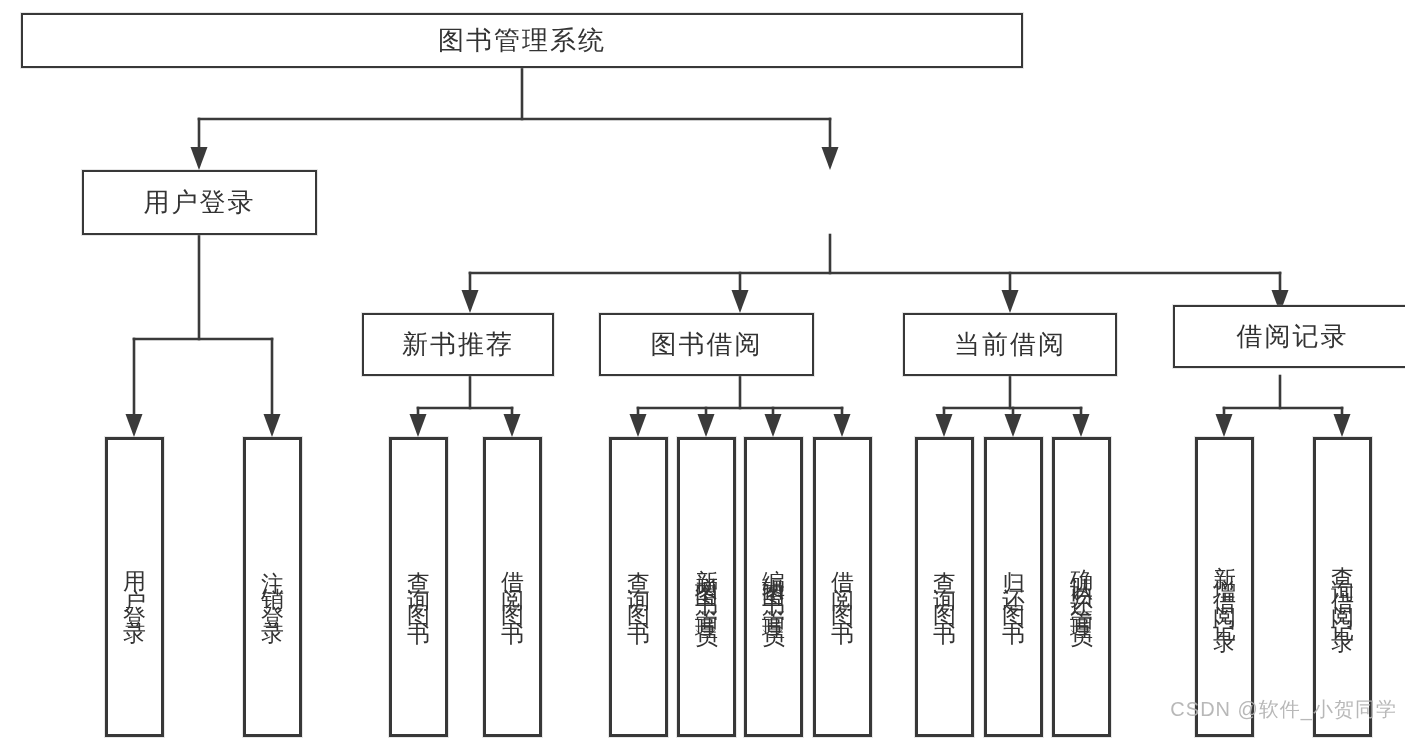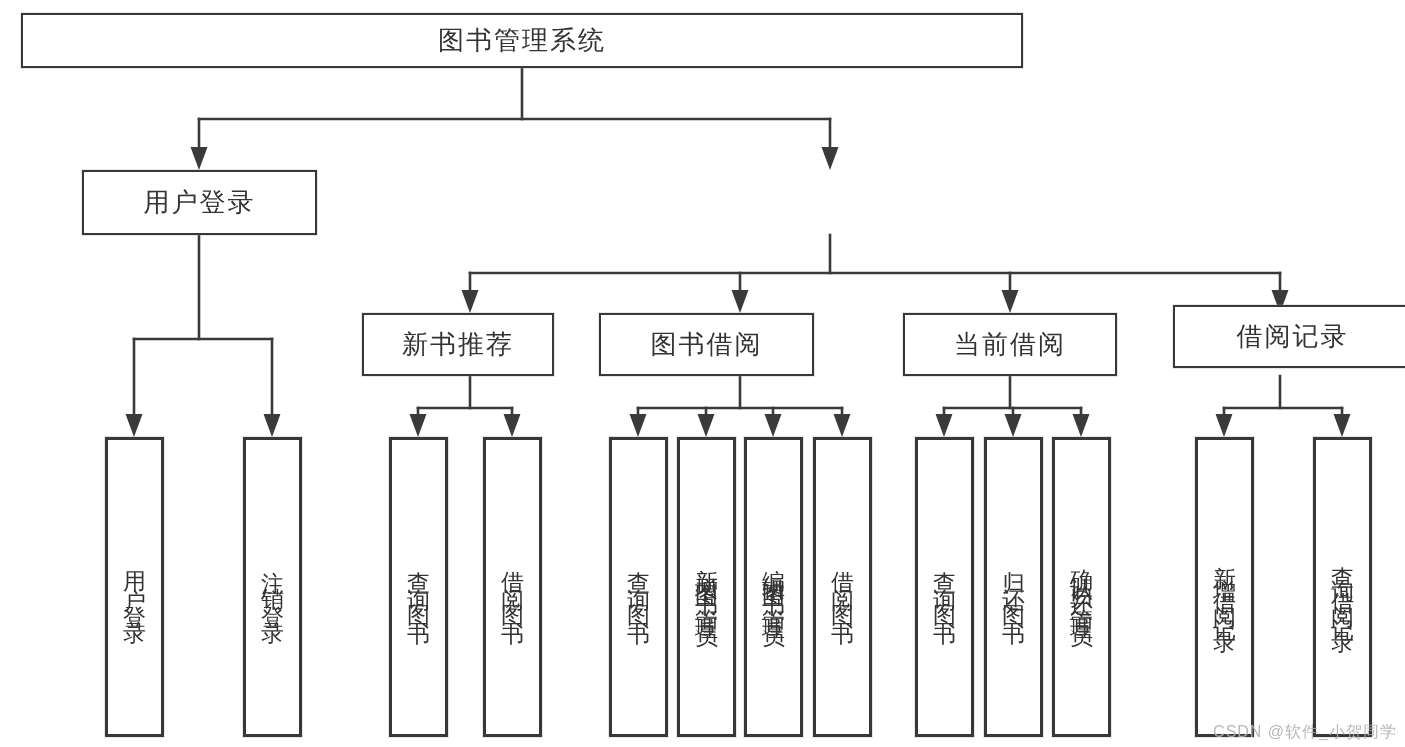--- a/index.html
+++ b/index.html
@@ -28,22 +28,22 @@
   .box.leaf{border-width:3px;}
   .box.leaf .lbl{
     writing-mode:vertical-rl;
     text-orientation:mixed;
     font-size:23px;
     line-height:1;
     white-space:nowrap;
   }
   .watermark{
     position:absolute;
-    right:8px;bottom:4px;
-    font-size:16px;
+    right:8px;bottom:24px;
+    font-size:20px;
     color:rgba(178,178,178,0.92);
     letter-spacing:1px;
     white-space:nowrap;
     z-index:5;
   }
 </style>
 </head>
 <body>
 
 <div class="stage">

